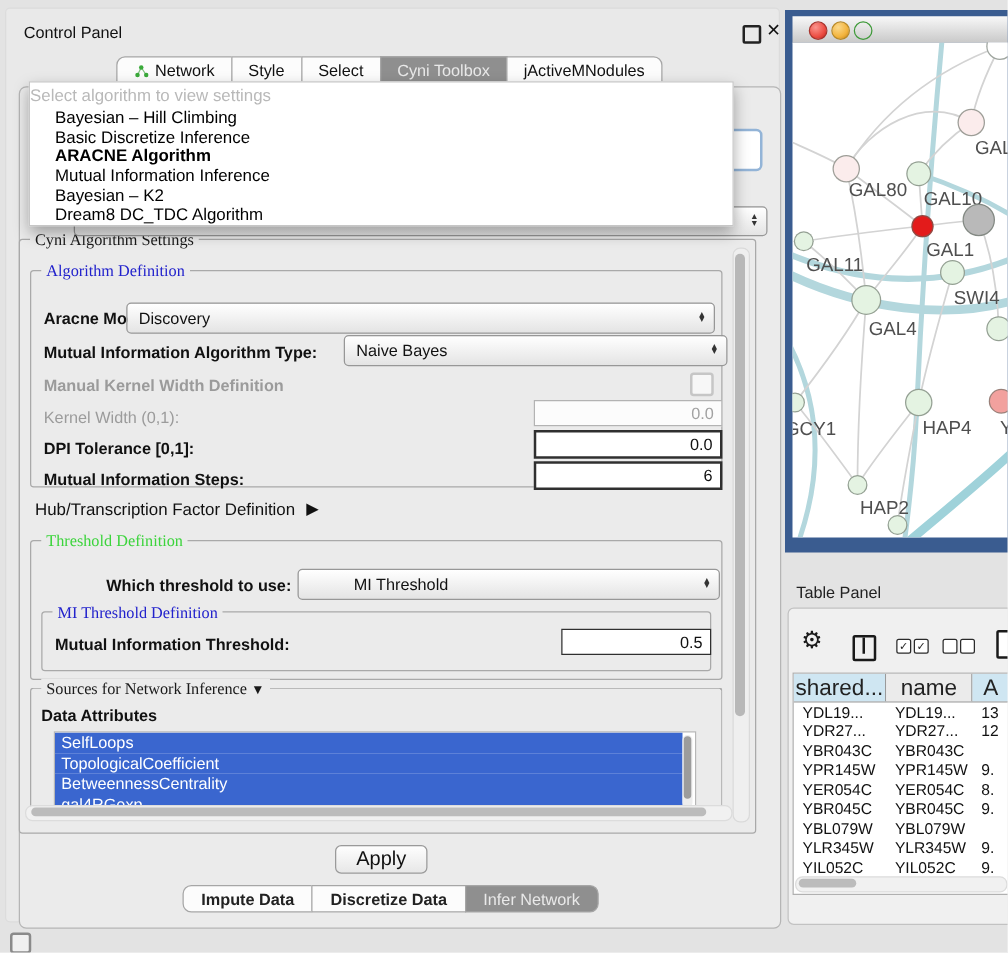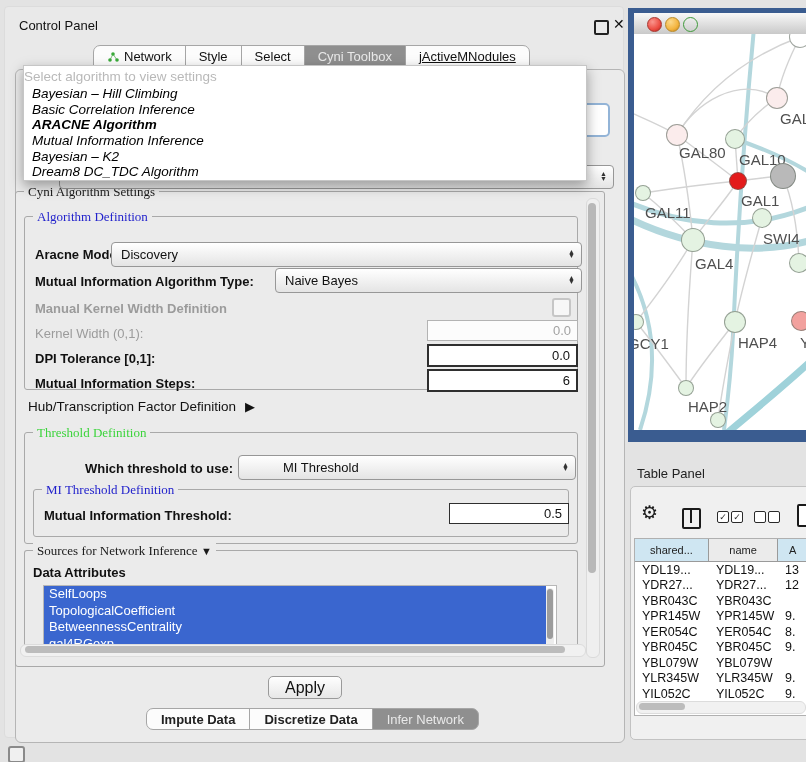--- a/index.html
+++ b/index.html
@@ -10,40 +10,40 @@
   
   .cpanel{left:4px;top:6px;width:618px;height:730px;background:#e9e9e9;border:1px solid #dcdcdc;border-radius:4px;}
   .cp-title{left:14px;top:11px;font-size:13px;color:#111;}
   .ic-float{left:589px;top:13px;width:11px;height:11px;border:2px solid #222;border-radius:2px;background:transparent;}
   .ic-close{left:608px;top:9px;font-size:14px;font-weight:bold;color:#111;}
 
   .tabrow{left:88px;top:38px;height:23px;display:flex;}
   .tab{display:flex;align-items:center;gap:5px;padding:0 13px;background:#fcfcfc;border:1px solid #a6a6a6;
        margin-left:-1px;font-size:13px;color:#111;white-space:nowrap;}
   .tab:first-child{border-radius:7px 0 0 0;margin-left:0;}
-  .tab:last-child{border-radius:0 7px 0 0;text-decoration:underline;}
+  .tab:last-child{border-radius:0 7px 0 0;}
   .tab.sel{background:#8f8f8f;color:#e9e9e9;}
 
   .content{left:10px;top:62px;width:608px;height:672px;background:#ebebeb;border:1px solid #b5b5b5;border-radius:6px;}
 
   
   .combo{background:linear-gradient(#ffffff,#e4e4e4);border:1px solid #979797;border-radius:4px;
          display:flex;align-items:center;padding-left:9px;font-size:13px;color:#111;}
   .combo .arr{position:absolute;right:6px;top:50%;transform:translateY(-50%);display:flex;flex-direction:column;
               font-size:7px;line-height:4.6px;color:#333;}
 
   .frag-combo{left:54px;top:158px;width:544px;height:22px;z-index:2;}
   .frag-focus{left:577px;top:96px;width:24px;height:30px;background:#fff;border:2px solid #93b4d7;border-radius:5px;z-index:2;}
 
   
   .popup{left:18px;top:58px;width:562px;height:114px;background:#fff;border:1px solid #c6c6c6;
          box-shadow:0 5px 12px rgba(0,0,0,.35);z-index:10;}
   .pop-ph{left:0;top:3px;width:100%;text-align:left;font-size:13.5px;color:#b9b9b9;}
   .pop-items{left:0;top:20px;width:100%;}
-  .pop-item{height:15.7px;line-height:15.7px;padding-left:8px;font-size:13.5px;color:#000;white-space:nowrap;font-style:italic;}
+  .pop-item{height:15.7px;line-height:15.7px;padding-left:20px;font-size:13.5px;color:#000;white-space:nowrap;}
   .pop-item.bold{font-weight:bold;}
 
   
   .group{border:1px solid #a9a9a9;border-radius:3px;}
   .gtitle{position:absolute;top:-8px;left:8px;background:#ebebeb;padding:0 4px;font-size:13px;color:#1a1a1a;white-space:nowrap;font-family:Liberation Serif, serif;}
   .lbl{font-size:13px;color:#111;white-space:nowrap;}
   .b{font-weight:bold;}
   .dis{color:#9b9b9b;}
   .blue{color:#2222cc;}
   .green{color:#3cd43c;}
@@ -90,21 +90,21 @@
   .tpanel{left:630px;top:486px;width:178px;height:252px;background:#f0f0f0;border:1px solid #c2c2c2;border-radius:5px 0 0 5px;}
   .gear{left:641px;top:503px;font-size:19px;color:#1a1a1a;line-height:19px;}
   .ic-split{left:682px;top:508px;width:15px;height:17px;border:2px solid #1a1a1a;border-radius:2px;}
   .ic-split:before{content:"";position:absolute;left:5.5px;top:0;width:2px;height:13px;background:#1a1a1a;}
   .cb{position:absolute;width:10px;height:10px;border:1.6px solid #2a2a2a;border-radius:2px;font-size:9px;line-height:10px;
       text-align:center;color:#2a2a2a;background:#fff;}
   .ic-doc{left:797px;top:504px;width:14px;height:19px;border:2px solid #1a1a1a;border-radius:2px;background:#fff;}
 
   .ttable{left:634px;top:538px;width:172px;height:176px;background:#fff;border:1px solid #b0b0b0;overflow:hidden;}
   .thead{position:absolute;left:0;top:0;height:22px;display:flex;width:100%;border-bottom:1px solid #9a9a9a;}
-  .th{display:flex;align-items:center;justify-content:center;font-size:11px;color:#222;border-right:1px solid #9a9a9a;
+  .th{display:flex;align-items:center;justify-content:center;font-size:18px;color:#222;border-right:1px solid #9a9a9a;
       box-sizing:border-box;height:100%;overflow:hidden;}
   .trows{position:absolute;left:0;top:23px;width:100%;height:140px;overflow:hidden;}
   .trow{display:flex;height:15.5px;}
   .td{font-size:12.5px;color:#111;padding-left:7px;box-sizing:border-box;overflow:hidden;white-space:nowrap;
       display:flex;align-items:center;}
   .tsbh{left:636px;top:701px;width:168px;height:11px;}
 </style>
 </head>
 <body>
 
@@ -144,39 +144,39 @@
 
     <div class="abs combo frag-combo">
         <span class="arr">▲<br>▼</span>
       </div>
     <div class="abs frag-focus"></div>
 
     <div class="abs popup">
       <div class="abs pop-ph">Select algorithm to view settings</div>
       <div class="abs pop-items">
         <div class="pop-item">Bayesian – Hill Climbing</div>
-        <div class="pop-item">Basic Correlation Inference</div>
+        <div class="pop-item">Basic Discretize Inference</div>
         <div class="pop-item bold">ARACNE Algorithm</div>
         <div class="pop-item">Mutual Information Inference</div>
         <div class="pop-item">Bayesian – K2</div>
         <div class="pop-item">Dream8 DC_TDC Algorithm</div>
       </div>
     </div>
 
     <div class="abs group" style="left:10px;top:184px;width:588px;height:474px;">
       <span class="gtitle">Cyni Algorithm Settings</span>
 
       <div class="abs sbv" style="right:4px;top:6px;width:12px;height:458px;">
         <span class="thumb" style="top:4px;height:370px;"></span>
       </div>
 
       <div class="abs group" style="left:8px;top:24px;width:552px;height:172px;">
         <span class="gtitle blue">Algorithm Definition</span>
         <div class="abs lbl b" style="left:10px;top:30px;">Aracne Mode:</div>
-        <div class="abs combo" style="left:86px;top:25px;width:460px;height:23px;text-align:right;">
+        <div class="abs combo" style="left:76px;top:25px;width:460px;height:23px;text-align:right;">
           <span>Discovery</span>
           <span class="arr">▲<br>▼</span>
         </div>
         <div class="abs lbl b" style="left:10px;top:57px;">Mutual Information Algorithm Type:</div>
         <div class="abs combo" style="left:250px;top:51px;width:296px;height:23px;">
           <span>Naive Bayes</span>
           <span class="arr">▲<br>▼</span>
         </div>
         <div class="abs lbl b dis" style="left:10px;top:84px;">Manual Kernel Width Definition</div>
         <div class="abs chk" style="left:527px;top:81px;"></div>

